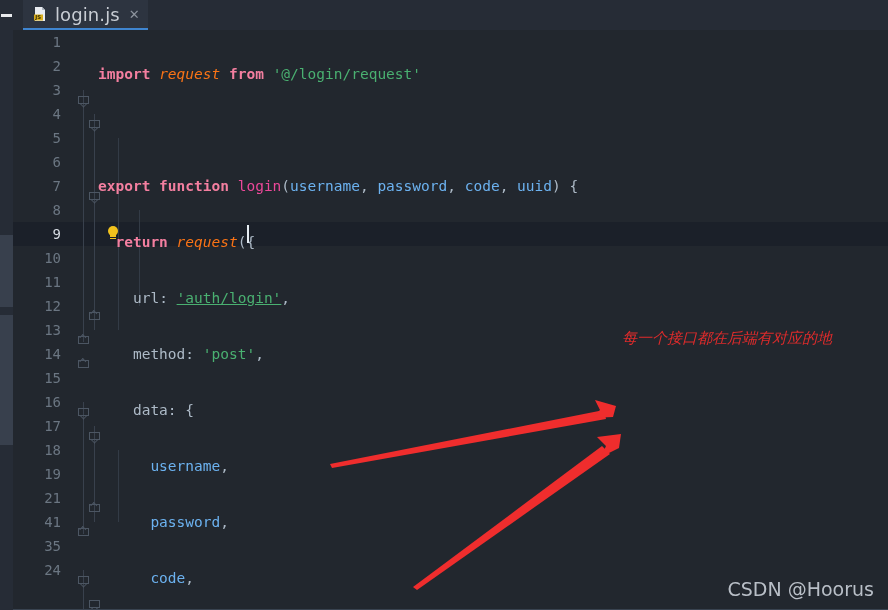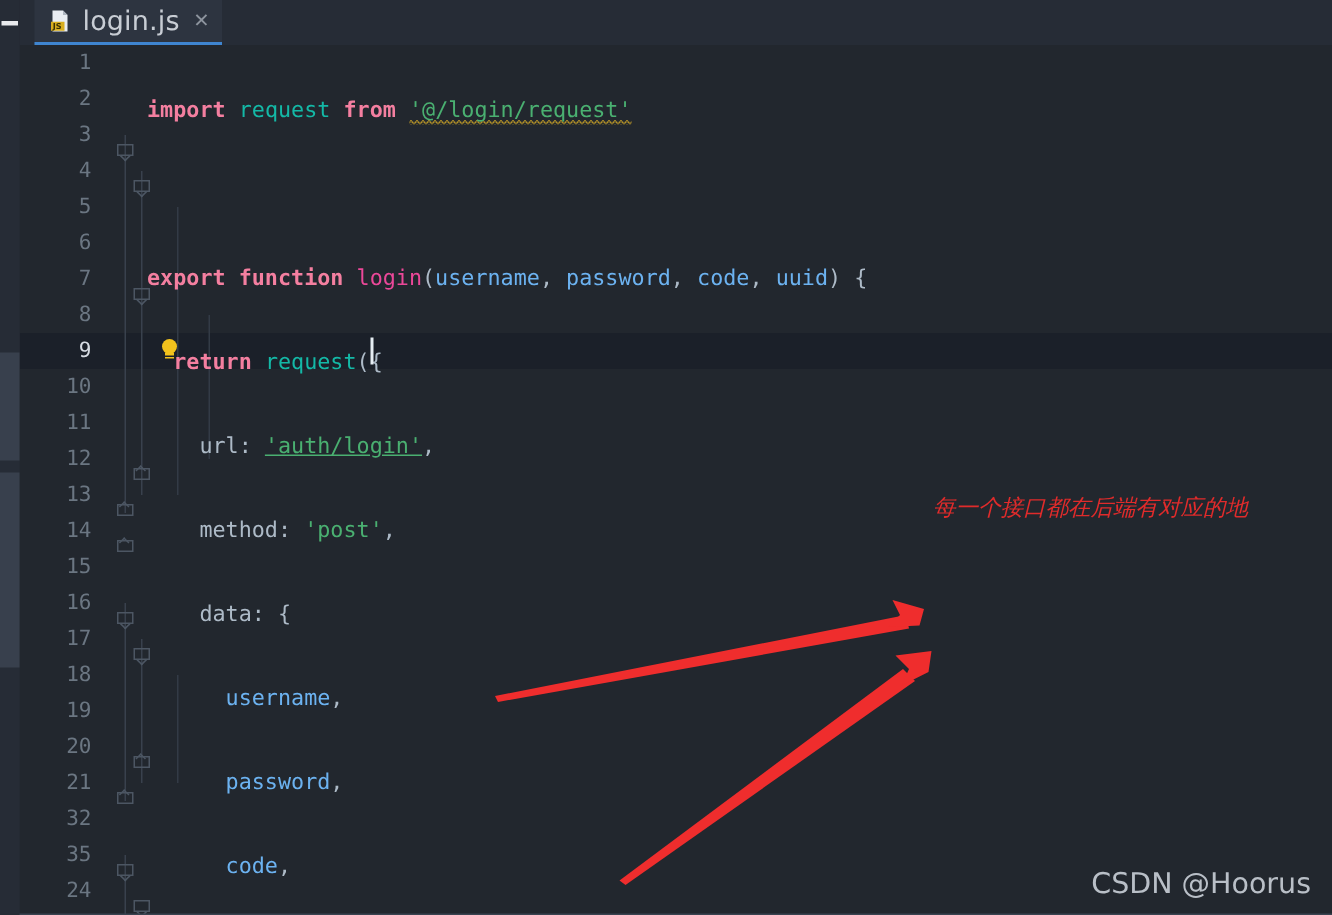--- a/index.html
+++ b/index.html
@@ -208,21 +208,21 @@
   .indent-guide {
     position: absolute;
     width: 1px;
     background: #333b46;
   }
 
   
   .kw      { color: #f47fa0; font-weight: bold; margin-top: 12px; }
   .fn      { color: #ec4899; }
   .param   { color: #6cb2f0; }
-  .ident   { color: #14b8a6; }
+  .ident   { color: #f97316; font-style: italic; }
   .str     { color: #4ab071; }
   .str-lnk { color: #4ab071; text-decoration: underline; }
   .punc    { color: #adbac7; }
   .prop    { color: #adbac7; }
 
   .squiggle {
     text-decoration: none;
     background-repeat: repeat-x;
     background-position: left bottom;
     background-size: 4px 3px;
@@ -397,23 +397,22 @@
       <div class="line"><span class="ln">10</span></div>
       <div class="line"><span class="ln">11</span></div>
       <div class="line"><span class="ln">12</span></div>
       <div class="line"><span class="ln">13</span></div>
       <div class="line"><span class="ln">14</span></div>
       <div class="line"><span class="ln">15</span></div>
       <div class="line"><span class="ln">16</span></div>
       <div class="line"><span class="ln">17</span></div>
       <div class="line"><span class="ln">18</span></div>
       <div class="line"><span class="ln">19</span></div>
-      <div class="line"><span class="ln">20</span></div>
       <div class="line"><span class="ln">21</span></div>
-      <div class="line"><span class="ln">32</span></div>
+      <div class="line"><span class="ln">41</span></div>
       <div class="line"><span class="ln">35</span></div>
       <div class="line"><span class="ln">24</span></div>
     </div>
 
     <div class="code-text">
       <div class="line"><span class="kw">import</span> <span class="ident">request</span> <span class="kw">from</span> <span class="str-lnk squiggle sq-warn">'@/login/request'</span></div>
       <div class="line"> </div>
       <div class="line"><span class="kw">export function</span> <span class="fn">login</span><span class="punc">(</span><span class="param">username</span><span class="punc">, </span><span class="param">password</span><span class="punc">, </span><span class="param">code</span><span class="punc">, </span><span class="param">uuid</span><span class="punc">) {</span></div>
       <div class="line">  <span class="kw">return</span> <span class="ident">request</span><span class="punc">({</span></div>
       <div class="line">    <span class="prop">url</span><span class="punc">: </span><span class="str-lnk">'auth/login'</span><span class="punc">,</span></div>

